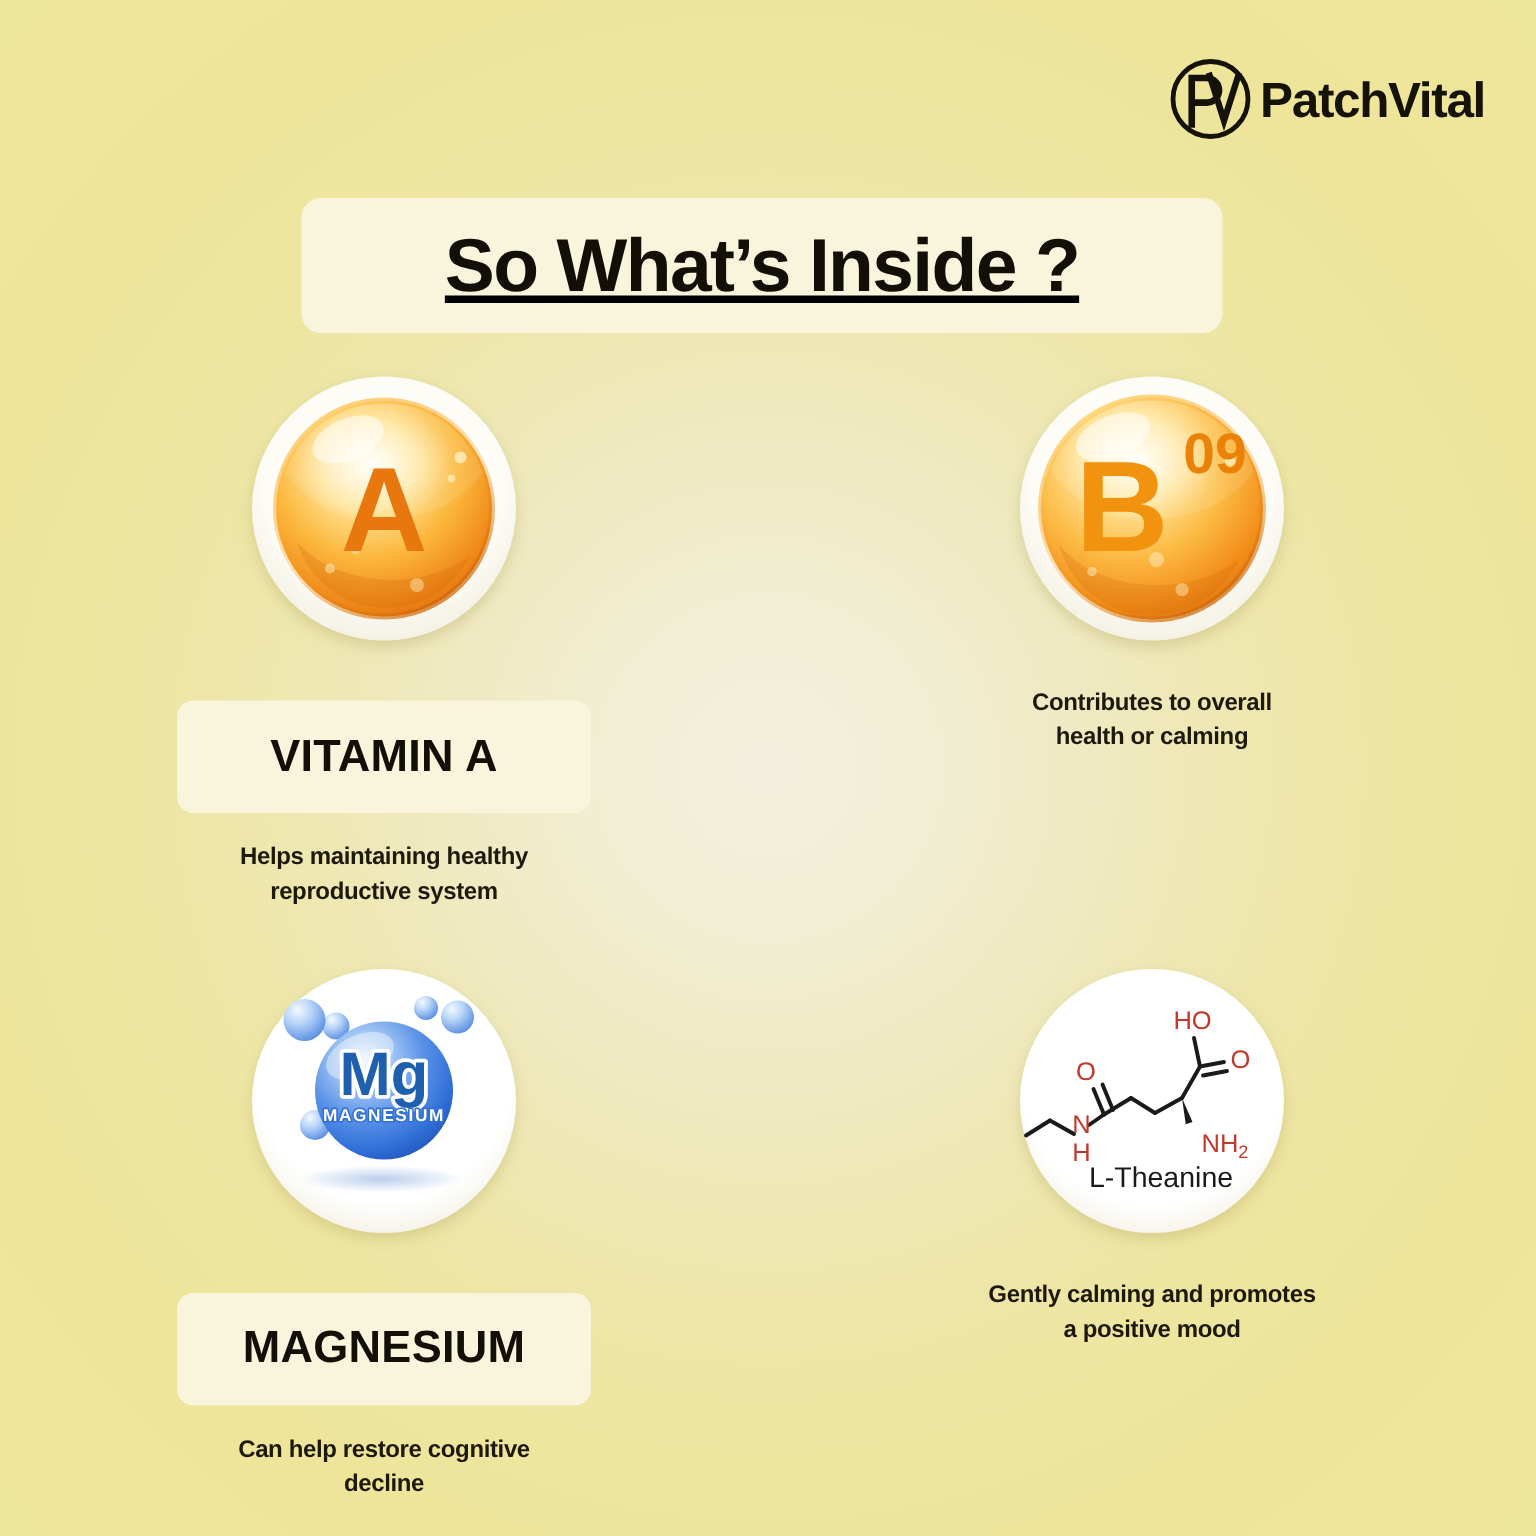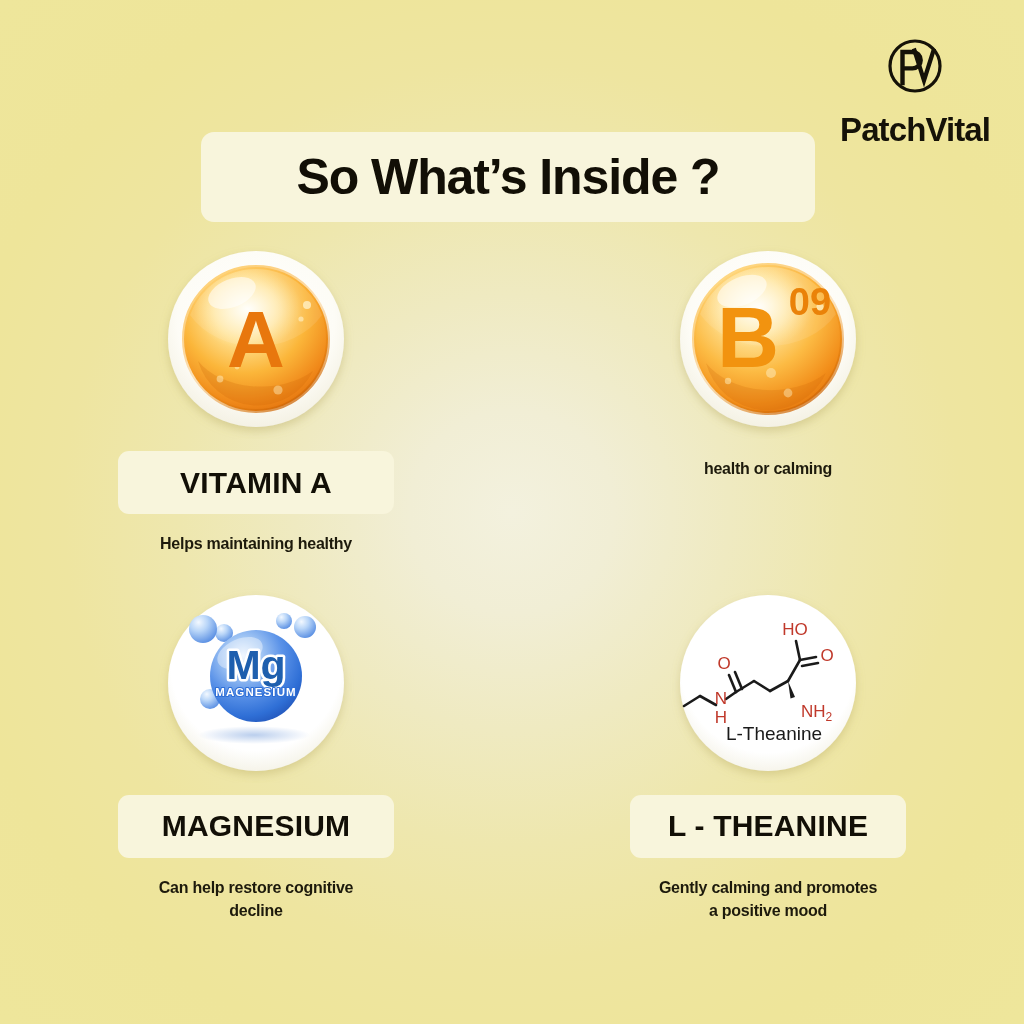--- a/index.html
+++ b/index.html
@@ -29,22 +29,21 @@
         #eee69b 100%);
   }
 
   
   .brand {
     position: absolute;
     top: 38px;
     right: 34px;
     display: flex;
     align-items: center;
-    gap: 19px;
-    flex-direction: column;
+    gap: 5px;
   }
   .brand-mark {
     width: 56px;
     height: 56px;
     display: block;
   }
   .brand-word {
     font-size: 33px;
     font-weight: 700;
     letter-spacing: -0.9px;
@@ -58,20 +57,21 @@
     position: absolute;
     left: 201px;
     top: 132px;
     width: 614px;
     height: 90px;
     border-radius: 13px;
     background: #f8f5dc;
     display: flex;
     align-items: center;
     justify-content: center;
+    text-decoration: underline;
   }
   .title-text {
     font-size: 50px;
     font-weight: 800;
     letter-spacing: -1.1px;
     color: #120f06;
     white-space: nowrap;
   }
 
   
@@ -95,23 +95,23 @@
 
   .icon-wrap {
     width: 196px;
     height: 196px;
     position: relative;
     display: block;
   }
   .icon-wrap svg { display: block; width: 196px; height: 196px; }
 
   .name-chip {
-    margin-top: 12px;
+    margin-top: 28px;
     min-width: 276px;
-    height: 63px;
+    height: 75px;
     padding: 0 26px;
     border-radius: 11px;
     background: #f8f5dc;
     display: flex;
     align-items: center;
     justify-content: center;
     box-sizing: border-box;
   }
   .name-text {
     font-size: 30px;
@@ -200,20 +200,21 @@
             <circle cx="120" cy="147" r="4.6" fill="#fff0c0" opacity=".45"></circle>
             <circle cx="79" cy="124" r="2.4" fill="#fff0c0" opacity=".5"></circle>
             <text x="98" y="124" text-anchor="middle" font-family="Liberation Sans, sans-serif" font-size="80" font-weight="700" fill="#e8770d">A</text>
           </svg>
         </div>
         <div class="name-chip">
           <span class="name-text">VITAMIN A</span>
         </div>
         <div class="desc">
           <span class="l1">Helps maintaining healthy</span>
+          <span class="l2">reproductive system</span>
         </div>
       </div>
 
       <div class="cell">
         <div class="icon-wrap">
           <svg viewBox="0 0 196 196">
             <defs>
               <radialGradient id="bDisc" cx="50%" cy="40%" r="62%">
                 <stop offset="0%" stop-color="#ffffff"></stop>
                 <stop offset="72%" stop-color="#fdfcf6"></stop>
@@ -249,20 +250,21 @@
             <path d="M36 120 a64 64 0 0 0 120 10 a74 52 0 0 1 -120 -10 z" fill="#c96106" opacity=".2"></path>
             <circle cx="150" cy="64" r="3.6" fill="#fff3cd" opacity=".7"></circle>
             <circle cx="58" cy="138" r="3.2" fill="#fff0c0" opacity=".5"></circle>
             <circle cx="118" cy="150" r="4.4" fill="#fff0c0" opacity=".45"></circle>
             <circle cx="101" cy="130" r="5" fill="#fde9b8" opacity=".55"></circle>
             <text x="78" y="124" text-anchor="middle" font-family="Liberation Sans, sans-serif" font-size="86" font-weight="700" fill="#f2930f">B</text>
             <text x="140" y="72" text-anchor="middle" font-family="Liberation Sans, sans-serif" font-size="38" font-weight="700" fill="#ea8209">09</text>
           </svg>
         </div>
         <div class="desc">
+          <span class="l1">Contributes to overall</span>
           <span class="l2">health or calming</span>
         </div>
       </div>
 
     </div>
 
     <div class="row row-2">
 
       <div class="cell">
         <div class="icon-wrap">
@@ -362,23 +364,20 @@
               <text x="157" y="74" text-anchor="middle" font-size="17">O</text>
               <text x="54" y="82" text-anchor="middle" font-size="17">O</text>
               <text x="51" y="117" text-anchor="middle" font-size="17">N</text>
               <text x="51" y="136" text-anchor="middle" font-size="17">H</text>
               <text x="131" y="130" text-anchor="start" font-size="17">NH<tspan font-size="12" dy="4">2</tspan></text>
             </g>
 
             <text x="104" y="153" text-anchor="middle" font-family="Liberation Sans, sans-serif" font-size="19" fill="#1a1a1a">L-Theanine</text>
           </svg>
         </div>
-        <div class="name-chip">
-          <span class="name-text">L - THEANINE</span>
-        </div>
         <div class="desc">
           <span class="l1">Gently calming and promotes</span>
           <span class="l2">a positive mood</span>
         </div>
       </div>
 
     </div>
   </div>
 </div>
 

